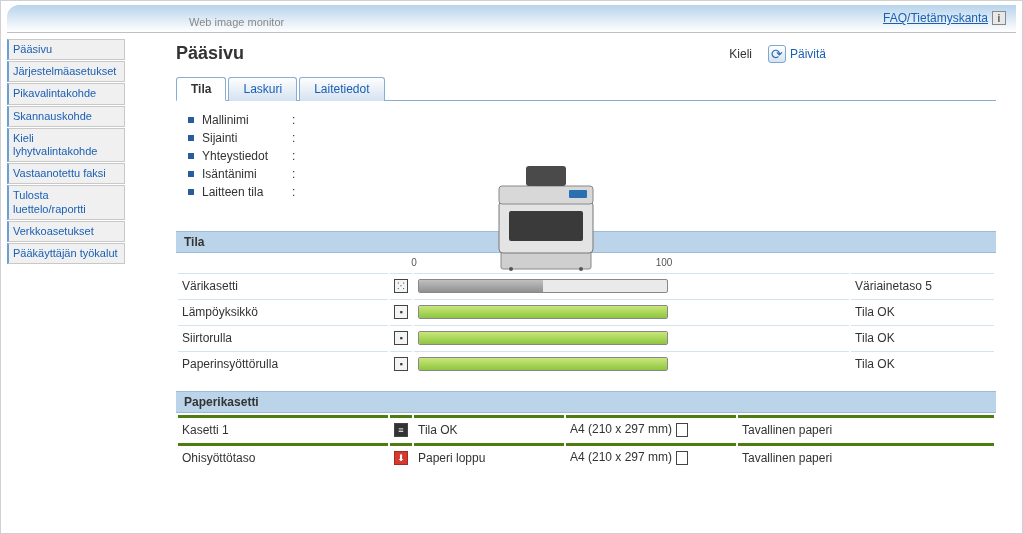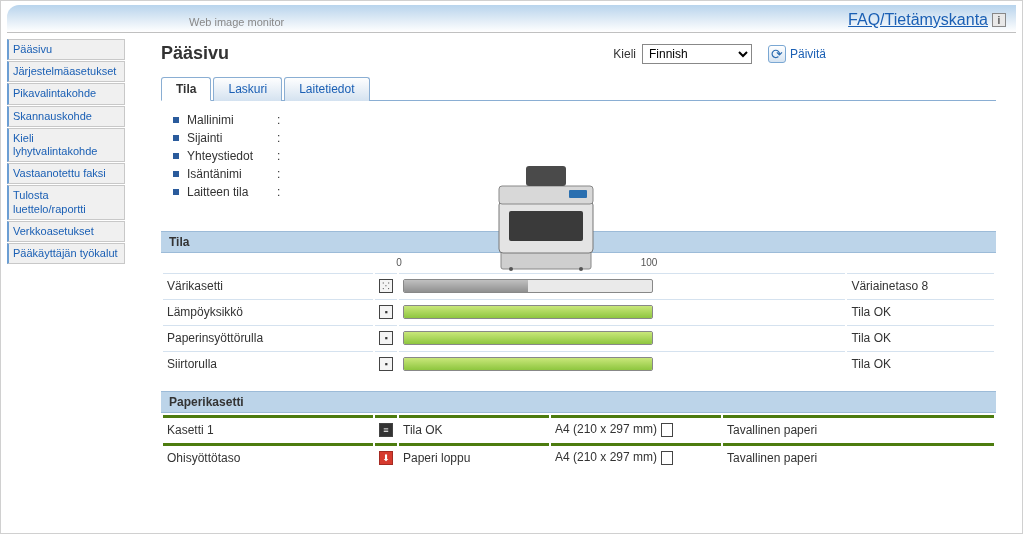--- a/index.html
+++ b/index.html
@@ -36,39 +36,39 @@
     right: 10px;
     top: 6px;
     display: flex;
     align-items: center;
     gap: 4px;
   }
   .faq-link {
     color: #1a5fb4;
     text-decoration: underline;
     cursor: pointer;
-    font-size: 16px;
+    font-size: 12px;
   }
   .info-icon {
     width: 14px;
     height: 14px;
     border: 1px solid #888;
     background: #e8e8e8;
     display: inline-flex;
     align-items: center;
     justify-content: center;
     font-size: 10px;
     font-weight: bold;
     color: #555;
     cursor: pointer;
   }
   .bodywrap {
     display: flex;
     padding: 6px 6px 6px 6px;
-    gap: 6px;
+    gap: 21px;
     height: calc(100% - 36px);
     justify-content: center;
   }
   .sidebar {
     width: 118px;
     flex-shrink: 0;
   }
   .sidebar-item {
     background: #f0f0f0;
     border: 1px solid #c8c8c8;
@@ -235,23 +235,20 @@
       <div class="sidebar-item">Tulosta luettelo/raportti</div>
       <div class="sidebar-item">Verkkoasetukset</div>
       <div class="sidebar-item">Pääkäyttäjän työkalut</div>
     </div>
 
     <div class="main">
       <div class="page-head">
         <div class="page-title">Pääsivu</div>
         <div class="lang-area">
           <span class="lang-label">Kieli</span>
-          <select class="lang-select">
-            <option>Finnish</option>
-          </select>
           <a class="refresh-btn">
             <span class="refresh-icon">⟳</span>
             <span>Päivitä</span>
           </a>
         </div>
       </div>
 
       <div class="tabs">
         <div class="tab active">Tila</div>
         <div class="tab">Laskuri</div>
@@ -307,44 +304,44 @@
           <td></td>
         </tr>
         <tr class="status-row">
           <td class="status-name">Värikasetti</td>
           <td class="status-icon"><span class="small-icon">⁙</span></td>
           <td>
                 <div class="bar">
                   <div class="bar-fill gray" style="width:50%"></div>
                 </div>
               </td>
-          <td class="status-text">Väriainetaso 8</td>
+          <td class="status-text">Väriainetaso 5</td>
         </tr>
         <tr class="status-row">
           <td class="status-name">Lämpöyksikkö</td>
           <td class="status-icon"><span class="small-icon">▪</span></td>
           <td>
                 <div class="bar">
                   <div class="bar-fill" style="width:100%"></div>
                 </div>
               </td>
           <td class="status-text">Tila OK</td>
         </tr>
         <tr class="status-row">
-          <td class="status-name">Paperinsyöttörulla</td>
+          <td class="status-name">Siirtorulla</td>
           <td class="status-icon"><span class="small-icon">▪</span></td>
           <td>
                 <div class="bar">
                   <div class="bar-fill" style="width:100%"></div>
                 </div>
               </td>
           <td class="status-text">Tila OK</td>
         </tr>
         <tr class="status-row">
-          <td class="status-name">Siirtorulla</td>
+          <td class="status-name">Paperinsyöttörulla</td>
           <td class="status-icon"><span class="small-icon">▪</span></td>
           <td>
                 <div class="bar">
                   <div class="bar-fill" style="width:100%"></div>
                 </div>
               </td>
           <td class="status-text">Tila OK</td>
         </tr>
       </tbody>
         </table>

